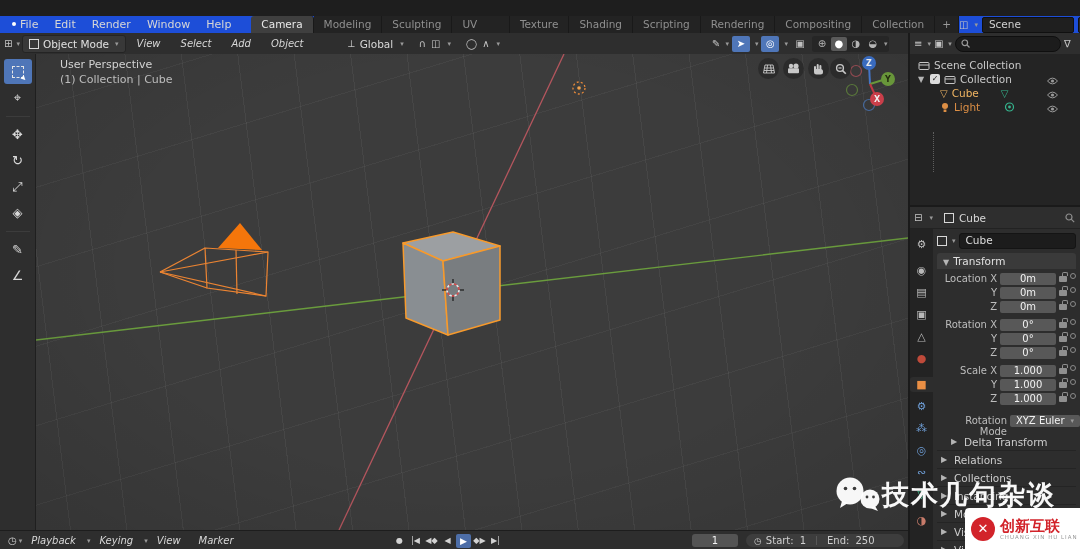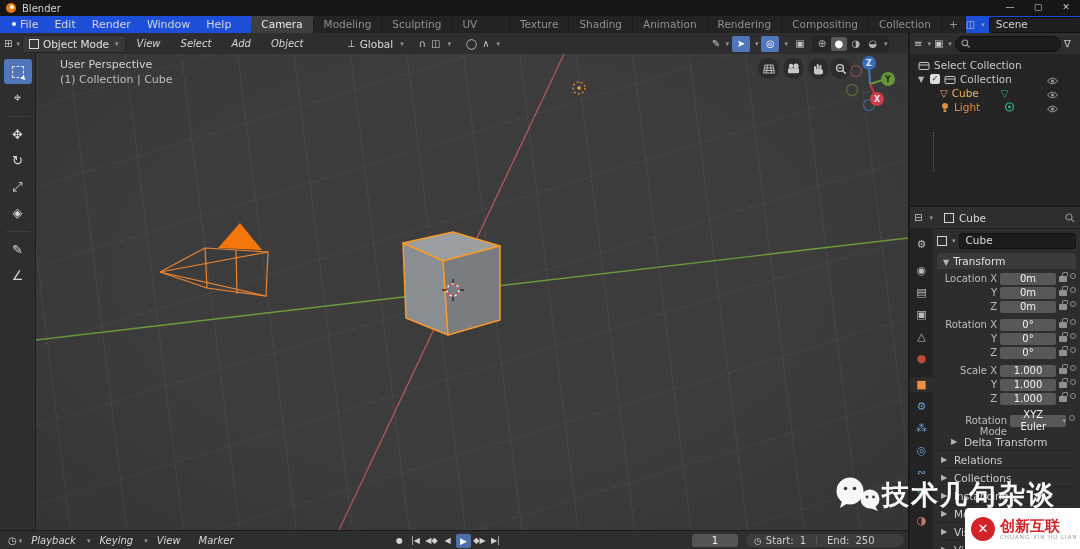--- a/index.html
+++ b/index.html
@@ -82,21 +82,21 @@
   .ptab{width:23px;height:15px;text-align:center;line-height:15px;font-size:11px;}
   .ptab.active{background:#2d2d2d;border-radius:3px 0 0 3px;}
   .pcontent{position:absolute;left:23px;top:22px;right:0;bottom:0;padding:4px 4px 0 4px;box-sizing:border-box;}
   .namerow{display:flex;align-items:center;gap:3px;height:16px;margin-bottom:4px;}
   .namefield{flex:1;background:#1c1c1c;border:1px solid #141414;border-radius:3px;height:14px;line-height:13px;padding:0 6px;color:#dcdcdc;font-size:10.5px;}
   .phead{background:#3a3a3a;border-radius:3px 3px 0 0;height:16px;line-height:16px;padding:0 6px;color:#e0e0e0;font-size:10.5px;margin-bottom:4px;}
   .phead .caret{margin-right:4px;}
   .prow{display:flex;align-items:flex-start;height:14px;gap:3px;}
   .plabel{width:60px;text-align:right;color:#bdbdbd;font-size:10px;flex:none;}
   .pfield{width:56px;height:12px;background:#585858;border-radius:2px;text-align:center;line-height:12px;color:#f2f2f2;font-size:10px;flex:none;}
-  .pfield.wide{width:56px;display:flex;align-items:center;justify-content:center;gap:4px;}
+  .pfield.wide{width:70px;display:flex;align-items:center;justify-content:center;gap:4px;}
   .lock{position:relative;width:8px;height:6px;background:#8f8f8f;border-radius:1px;margin-top:3px;flex:none;}
   .lock::before{content:"";position:absolute;top:-4px;left:3px;width:4px;height:3px;border:1px solid #8f8f8f;border-bottom:none;border-radius:2px 2px 0 0;}
   .adot{width:4px;height:4px;border:1px solid #8a8a8a;border-radius:50%;flex:none;}
   .pgap{height:4px;}
   .collrow{height:17px;display:flex;align-items:center;gap:5px;border-top:1px solid #242424;color:#cdcdcd;font-size:10.5px;padding-left:4px;}
   .collrow.sub{padding-left:14px;border-top:none;}
 
   
   .timeline{position:absolute;left:0;top:530px;width:908px;height:19px;background:#2e2e2e;border-top:1px solid #1d1d1d;display:flex;align-items:center;}
   .pbtn{width:15px;height:14px;display:flex;align-items:center;justify-content:center;color:#d2d2d2;font-size:8px;border-radius:2px;}
@@ -110,44 +110,35 @@
   .badge{position:absolute;left:965px;top:508px;width:115px;height:41px;background:#fff;border-radius:4px 0 0 0;display:flex;align-items:center;padding-left:6px;box-sizing:border-box;gap:5px;z-index:51;}
   .badge .ring{width:24px;height:24px;border-radius:50%;background:#d2232a;color:#fff;font-weight:bold;font-size:13px;display:flex;align-items:center;justify-content:center;}
   .badge .t1{color:#d2232a;font-weight:bold;font-size:15px;line-height:16px;}
   .badge .t2{color:#9a9a9a;font-size:5.5px;letter-spacing:1px;}
 </style>
 </head>
 <body>
 
 <div id="app">
 
-  <div class="titlebar">
-    <span class="blogo" style="margin-left:6px"></span>
-    <span class="wtitle">Blender</span>
-    <span class="wctrls">
-      <span class="wbtn min"></span>
-      <span class="wbtn max"></span>
-      <span class="wbtn cls"></span>
-    </span>
-  </div>
 
   <div class="topbar">
     <span class="blogo" style="margin:0 4px 0 8px"></span>
     <span class="menu">File</span>
     <span class="menu">Edit</span>
     <span class="menu">Render</span>
     <span class="menu">Window</span>
     <span class="menu" style="margin-right:12px">Help</span>
     <span class="ws active">Camera</span>
     <span class="ws">Modeling</span>
     <span class="ws">Sculpting</span>
     <span class="ws">UV Editing</span>
     <span class="ws">Texture Paint</span>
     <span class="ws">Shading</span>
-    <span class="ws">Animation</span>
+    <span class="ws">Scripting</span>
     <span class="ws">Rendering</span>
     <span class="ws">Compositing</span>
     <span class="ws">Collection</span>
     <span class="ws add">+</span>
     <span class="tb-right">
       <span class="gly">◫</span>
         <span class="cd"></span>
       <span class="selfield" style="width:78px">Scene</span>
       <span class="minibtn dup"></span>
 
@@ -324,21 +315,21 @@
     </div>
   </div>
 
   <div class="outliner">
     <div class="treeline"></div>
     <div class="orow" style="margin-top:4px">
       <svg width="12" height="11">
           <rect x="1" y="2.5" width="10" height="7" rx="1" fill="none" stroke="#c5c5c5" stroke-width="1"></rect>
           <line x1="1" y1="5" x2="11" y2="5" stroke="#c5c5c5" stroke-width="1"></line>
         </svg>
-      <span class="olabel">Select Collection</span>
+      <span class="olabel">Scene Collection</span>
     </div>
     <div class="orow">
       <span class="caret">▼</span>
       <span class="chk"></span>
       <svg width="12" height="11">
           <rect x="1" y="2.5" width="10" height="7" rx="1" fill="none" stroke="#c5c5c5" stroke-width="1"></rect>
           <line x1="1" y1="5" x2="11" y2="5" stroke="#c5c5c5" stroke-width="1"></line>
         </svg>
       <span class="olabel">Collection</span>
       <span class="eye"><svg width="11" height="8">

